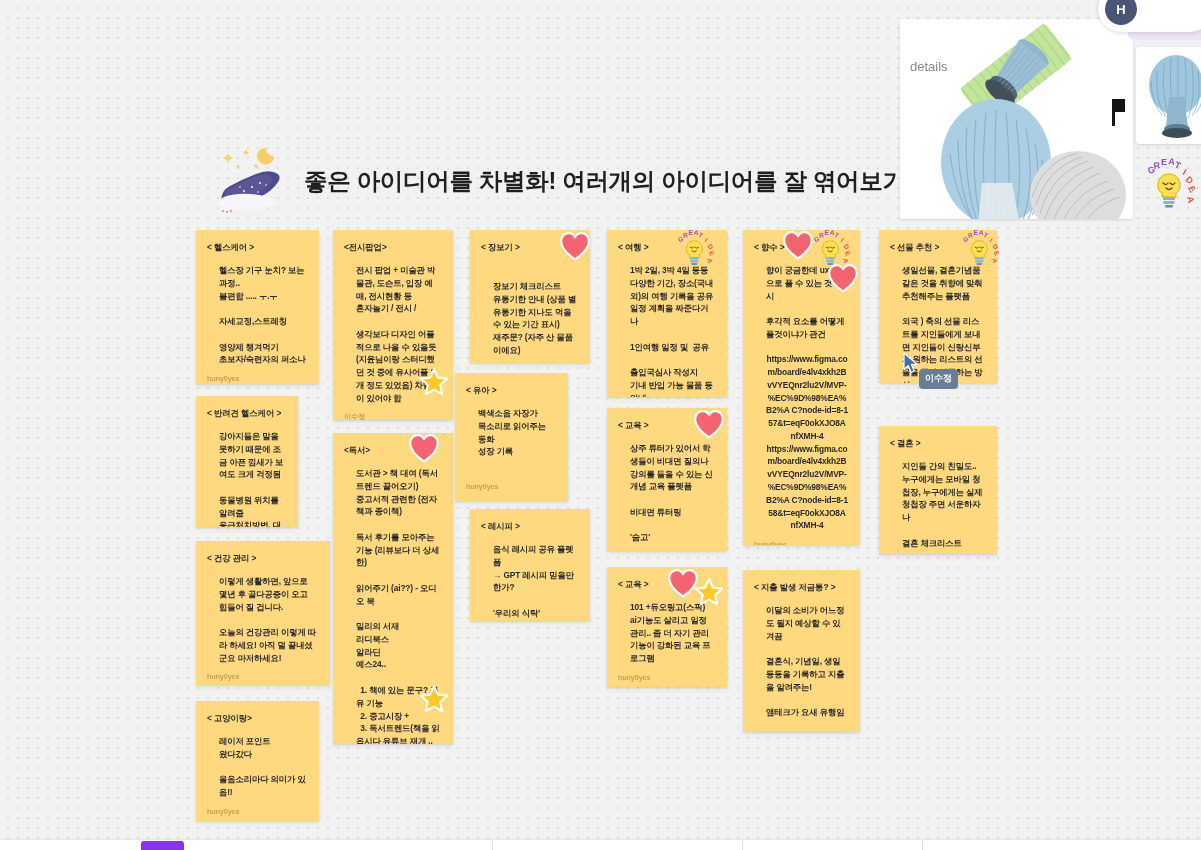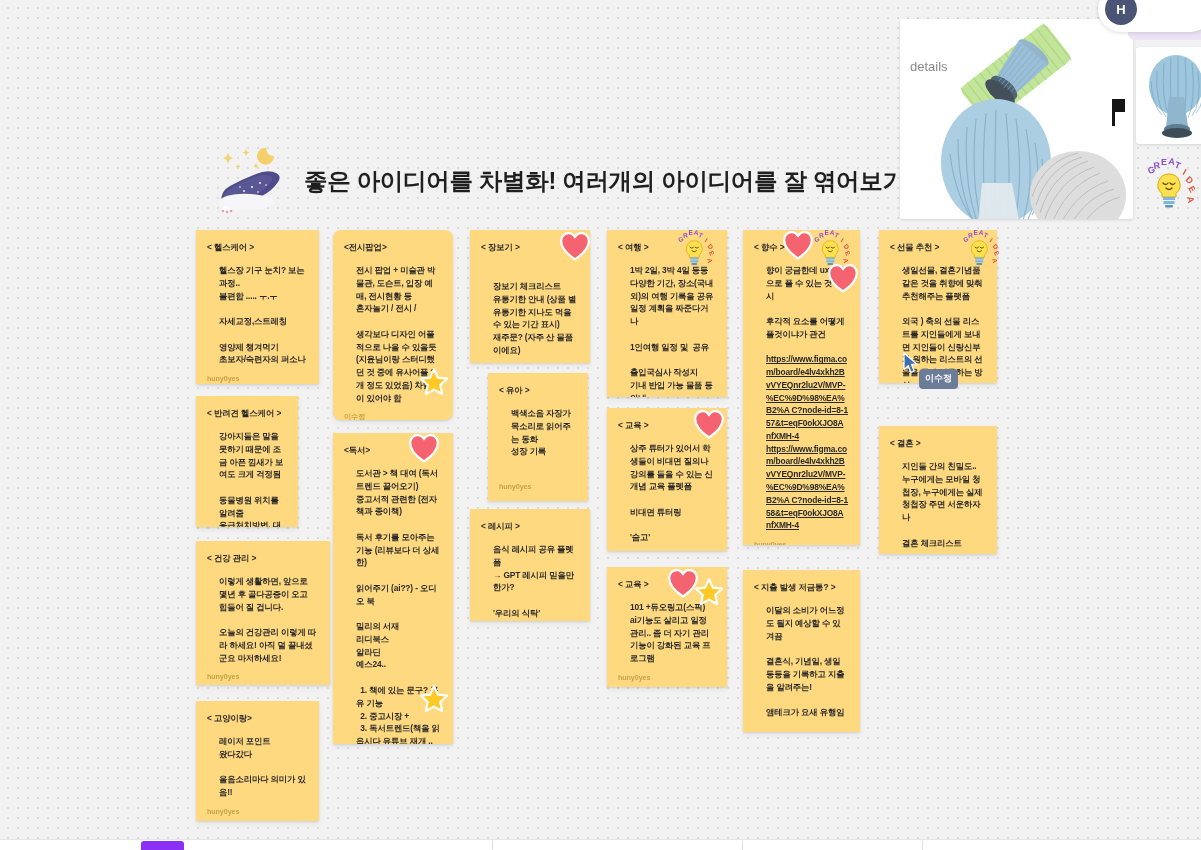--- a/index.html
+++ b/index.html
@@ -62,23 +62,23 @@
     color: #2a2a2a;
     line-height: 1.52;
     letter-spacing: -0.15px;
     white-space: pre-wrap;
     flex: 1 1 auto;
     position: relative;
     z-index: 2;
     margin-left: 12px;
   }
   .note-body .u {
-    text-decoration: underline;
     word-break: break-all;
     display: block;
+    text-align: center;
   }
   .note-author {
     font-size: 7.2px;
     font-weight: 700;
     color: #c9a04a;
     margin-top: 8px;
     letter-spacing: -0.1px;
     position: relative;
     z-index: 2;
   }
@@ -242,21 +242,21 @@
       <div class="note-author">huny0yes</div>
     </div>
     <div class="note" style="left: 196px; top: 701px; width: 123px; height: 120px;">
       <div class="note-title">&lt; 고양이랑&gt;</div>
       <div class="note-body">레이저 포인트
 왔다갔다
 
 울음소리마다 의미가 있음!!</div>
       <div class="note-author">huny0yes</div>
     </div>
-    <div class="note" style="left: 333px; top: 230px; width: 120px; height: 190px; border-radius: 8px;">
+    <div class="note" style="left: 333px; top: 230px; width: 120px; height: 190px;">
       <div class="note-title">&lt;전시팝업&gt;</div>
       <div class="note-body">전시 팝업 + 미술관 박물관, 도슨트, 입장 예매, 전시현황 등
 혼자놀기 / 전시 /
 
 생각보다 디자인 어플적으로 나올 수 있을듯 (지윤님이랑 스터디했던 것 중에 유사어플 2개 정도 있었음) 차별점이 있어야 함</div>
       <div class="note-author">이수정</div>
     </div>
     <div class="note" style="left: 333px; top: 433px; width: 120px; height: 311px;">
       <div class="note-title">&lt;독서&gt;</div>
       <div class="note-body">도서관 &gt; 책 대여 (독서 트렌드 끌어오기)
@@ -276,21 +276,21 @@
   3. 독서트렌드(책을 읽읍시다 유튜브 재개 ..틍)</div>
       <div class="note-author">이수정</div>
     </div>
     <div class="note" style="left: 470px; top: 230px; width: 120px; height: 133px; gap: 16px;">
       <div class="note-title">&lt; 장보기 &gt;</div>
       <div class="note-body">장보기 체크리스트
 유통기한 안내 (상품 별 유통기한 지나도 먹을 수 있는 기간 표시)
 재주문? (자주 산 물품이에요)</div>
       <div class="note-author">huny0yes</div>
     </div>
-    <div class="note" style="left: 488px; top: 373px; width: 100px; height: 128px;">
+    <div class="note" style="left: 455px; top: 373px; width: 113px; height: 128px;">
       <div class="note-title">&lt; 유아  &gt;</div>
       <div class="note-body">백색소음 자장가
 목소리로 읽어주는 동화
 성장 기록</div>
       <div class="note-author">huny0yes</div>
     </div>
     <div class="note" style="left: 470px; top: 509px; width: 120px; height: 112px;">
       <div class="note-title">&lt; 레시피  &gt;</div>
       <div class="note-body">음식 레시피 공유 플렛폼
 → GPT 레시피 믿을만 한가?

